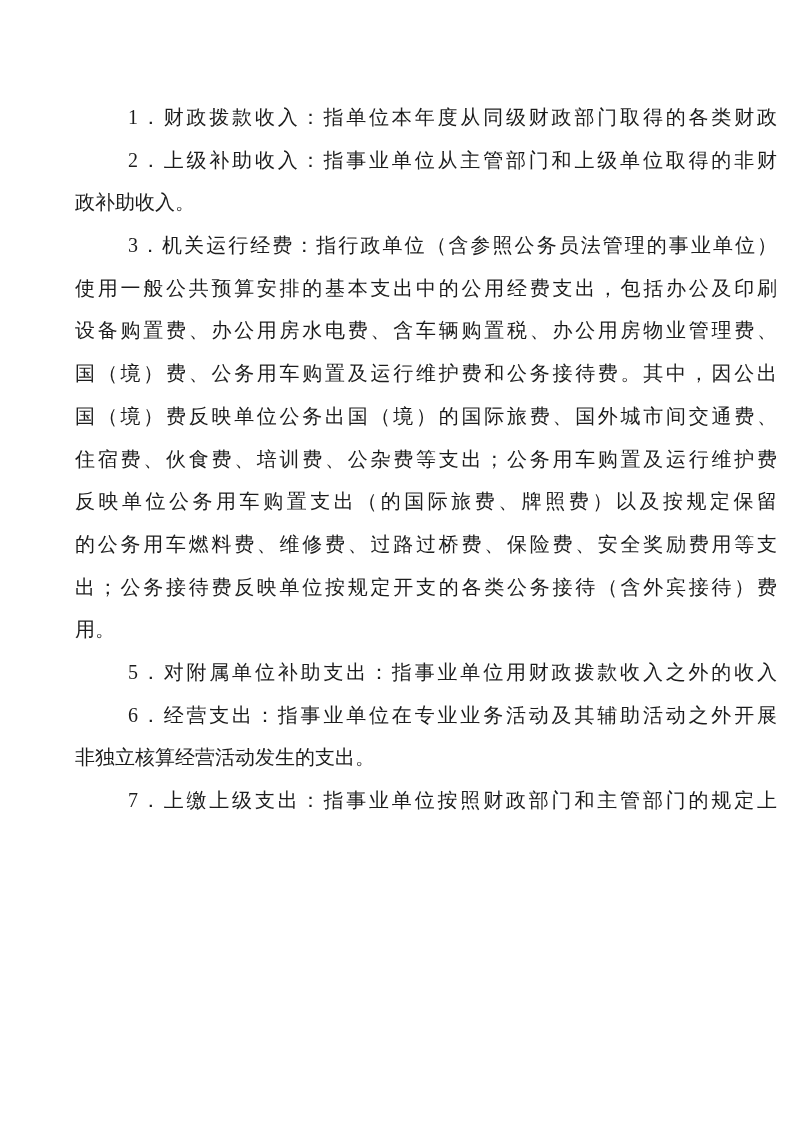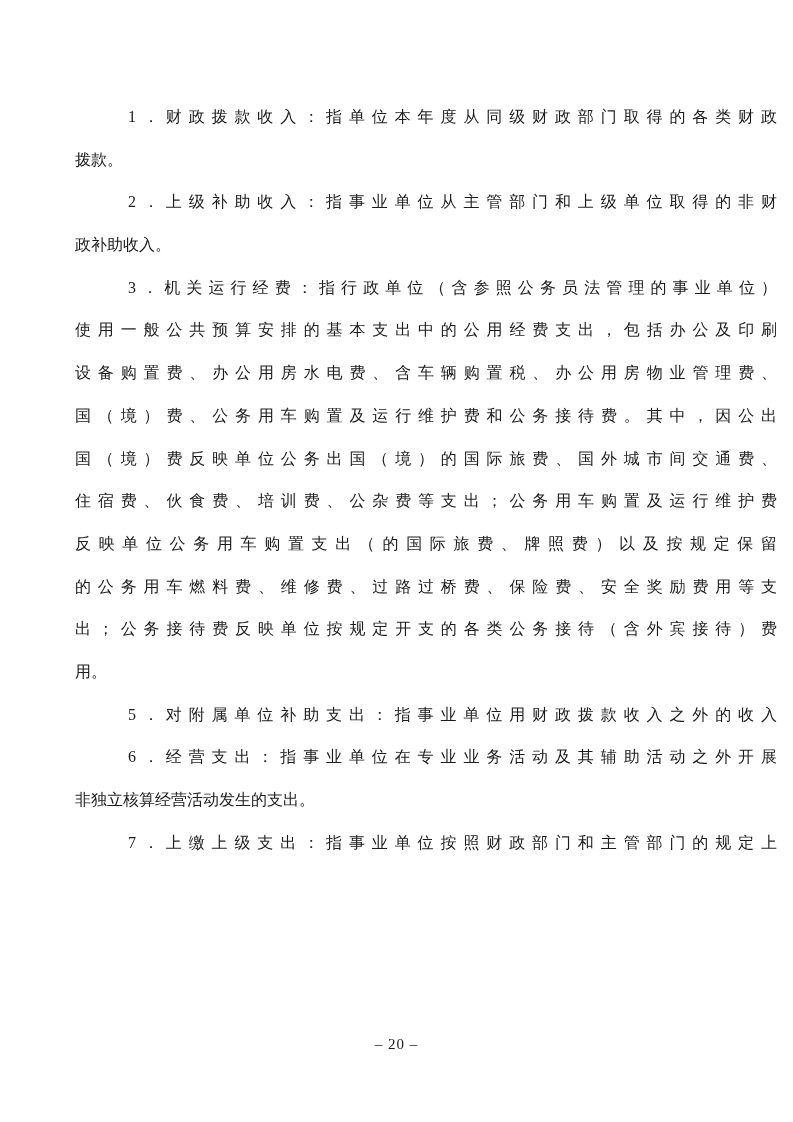--- a/index.html
+++ b/index.html
@@ -16,21 +16,21 @@
     color: #1c1c1c;
     overflow: hidden;
   }
   .textblock {
     position: absolute;
     left: 75px;
     top: 96px;
     width: 702px;
   }
   .line {
-    font-size: 16px;
+    font-size: 20px;
     line-height: 42.7px;
     height: 42.7px;
     white-space: nowrap;
     text-align: justify;
     text-align-last: left;
     -moz-text-align-last: left;
   }
   .line.fill {
     text-align-last: justify;
     -moz-text-align-last: justify;
@@ -49,32 +49,30 @@
     letter-spacing: 1px;
     color: #1c1c1c;
   }
 </style>
 </head>
 <body>
 
 <div class="page" style="background: rgb(255, 255, 255); color: rgb(28, 28, 28);">
   <div class="textblock">
       <div class="line indent fill">1．财政拨款收入：指单位本年度从同级财政部门取得的各类财政</div>
-      <div class="line">拨款。</div>
       <div class="line indent fill">2．上级补助收入：指事业单位从主管部门和上级单位取得的非财</div>
       <div class="line">政补助收入。</div>
       <div class="line indent fill">3．机关运行经费：指行政单位（含参照公务员法管理的事业单位）</div>
       <div class="line fill">使用一般公共预算安排的基本支出中的公用经费支出，包括办公及印刷</div>
       <div class="line fill">设备购置费、办公用房水电费、含车辆购置税、办公用房物业管理费、</div>
       <div class="line fill">国（境）费、公务用车购置及运行维护费和公务接待费。其中，因公出</div>
       <div class="line fill">国（境）费反映单位公务出国（境）的国际旅费、国外城市间交通费、</div>
       <div class="line fill">住宿费、伙食费、培训费、公杂费等支出；公务用车购置及运行维护费</div>
       <div class="line fill">反映单位公务用车购置支出（的国际旅费、牌照费）以及按规定保留</div>
       <div class="line fill">的公务用车燃料费、维修费、过路过桥费、保险费、安全奖励费用等支</div>
       <div class="line fill">出；公务接待费反映单位按规定开支的各类公务接待（含外宾接待）费</div>
       <div class="line">用。</div>
       <div class="line indent fill">5．对附属单位补助支出：指事业单位用财政拨款收入之外的收入</div>
       <div class="line indent fill">6．经营支出：指事业单位在专业业务活动及其辅助活动之外开展</div>
       <div class="line">非独立核算经营活动发生的支出。</div>
       <div class="line indent fill">7．上缴上级支出：指事业单位按照财政部门和主管部门的规定上</div>
     </div>
-  <div class="footer">– 20 –</div>
 </div>
 
 </body></html>

